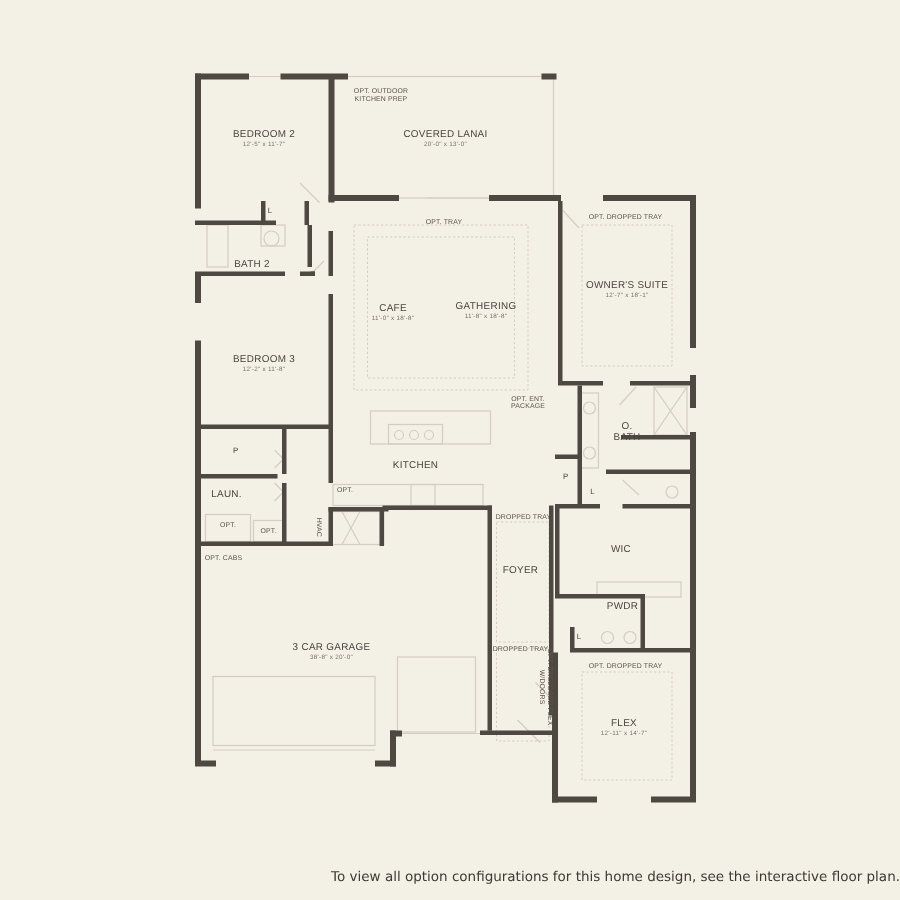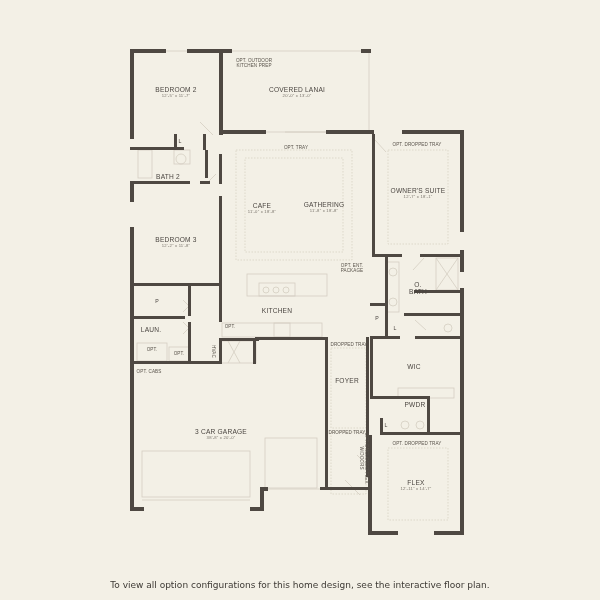--- a/index.html
+++ b/index.html
@@ -19,21 +19,21 @@
       white-space: nowrap;
       line-height: 1.1;
     }
     .room-name { font-size: 6.6px; letter-spacing: 0.2px; color: #4a4540; }
     .room-dim { font-size: 4.2px; color: #7a746c; display: block; margin-top: 1px; }
     .note { font-size: 4.6px; color: #5a544c; letter-spacing: 0.1px; }
     .small { font-size: 5.2px; color: #4a4540; }
     .vert { transform: translateX(-50%) rotate(90deg); transform-origin: center center; }
     .caption {
       position: absolute; left: 0; width: 600px; top: 580px;
-      text-align: center; font-size: 9px; color: #3d3934;
+      text-align: right; font-size: 9px; color: #3d3934;
       font-family: "DejaVu Sans", sans-serif;
     }
   </style>
 </head>
 <body>
 
 <svg id="plan" viewBox="0 0 600 600" xmlns="http://www.w3.org/2000/svg">
 
   <g stroke="#d4cec2" stroke-width="0.8" fill="none">
 

